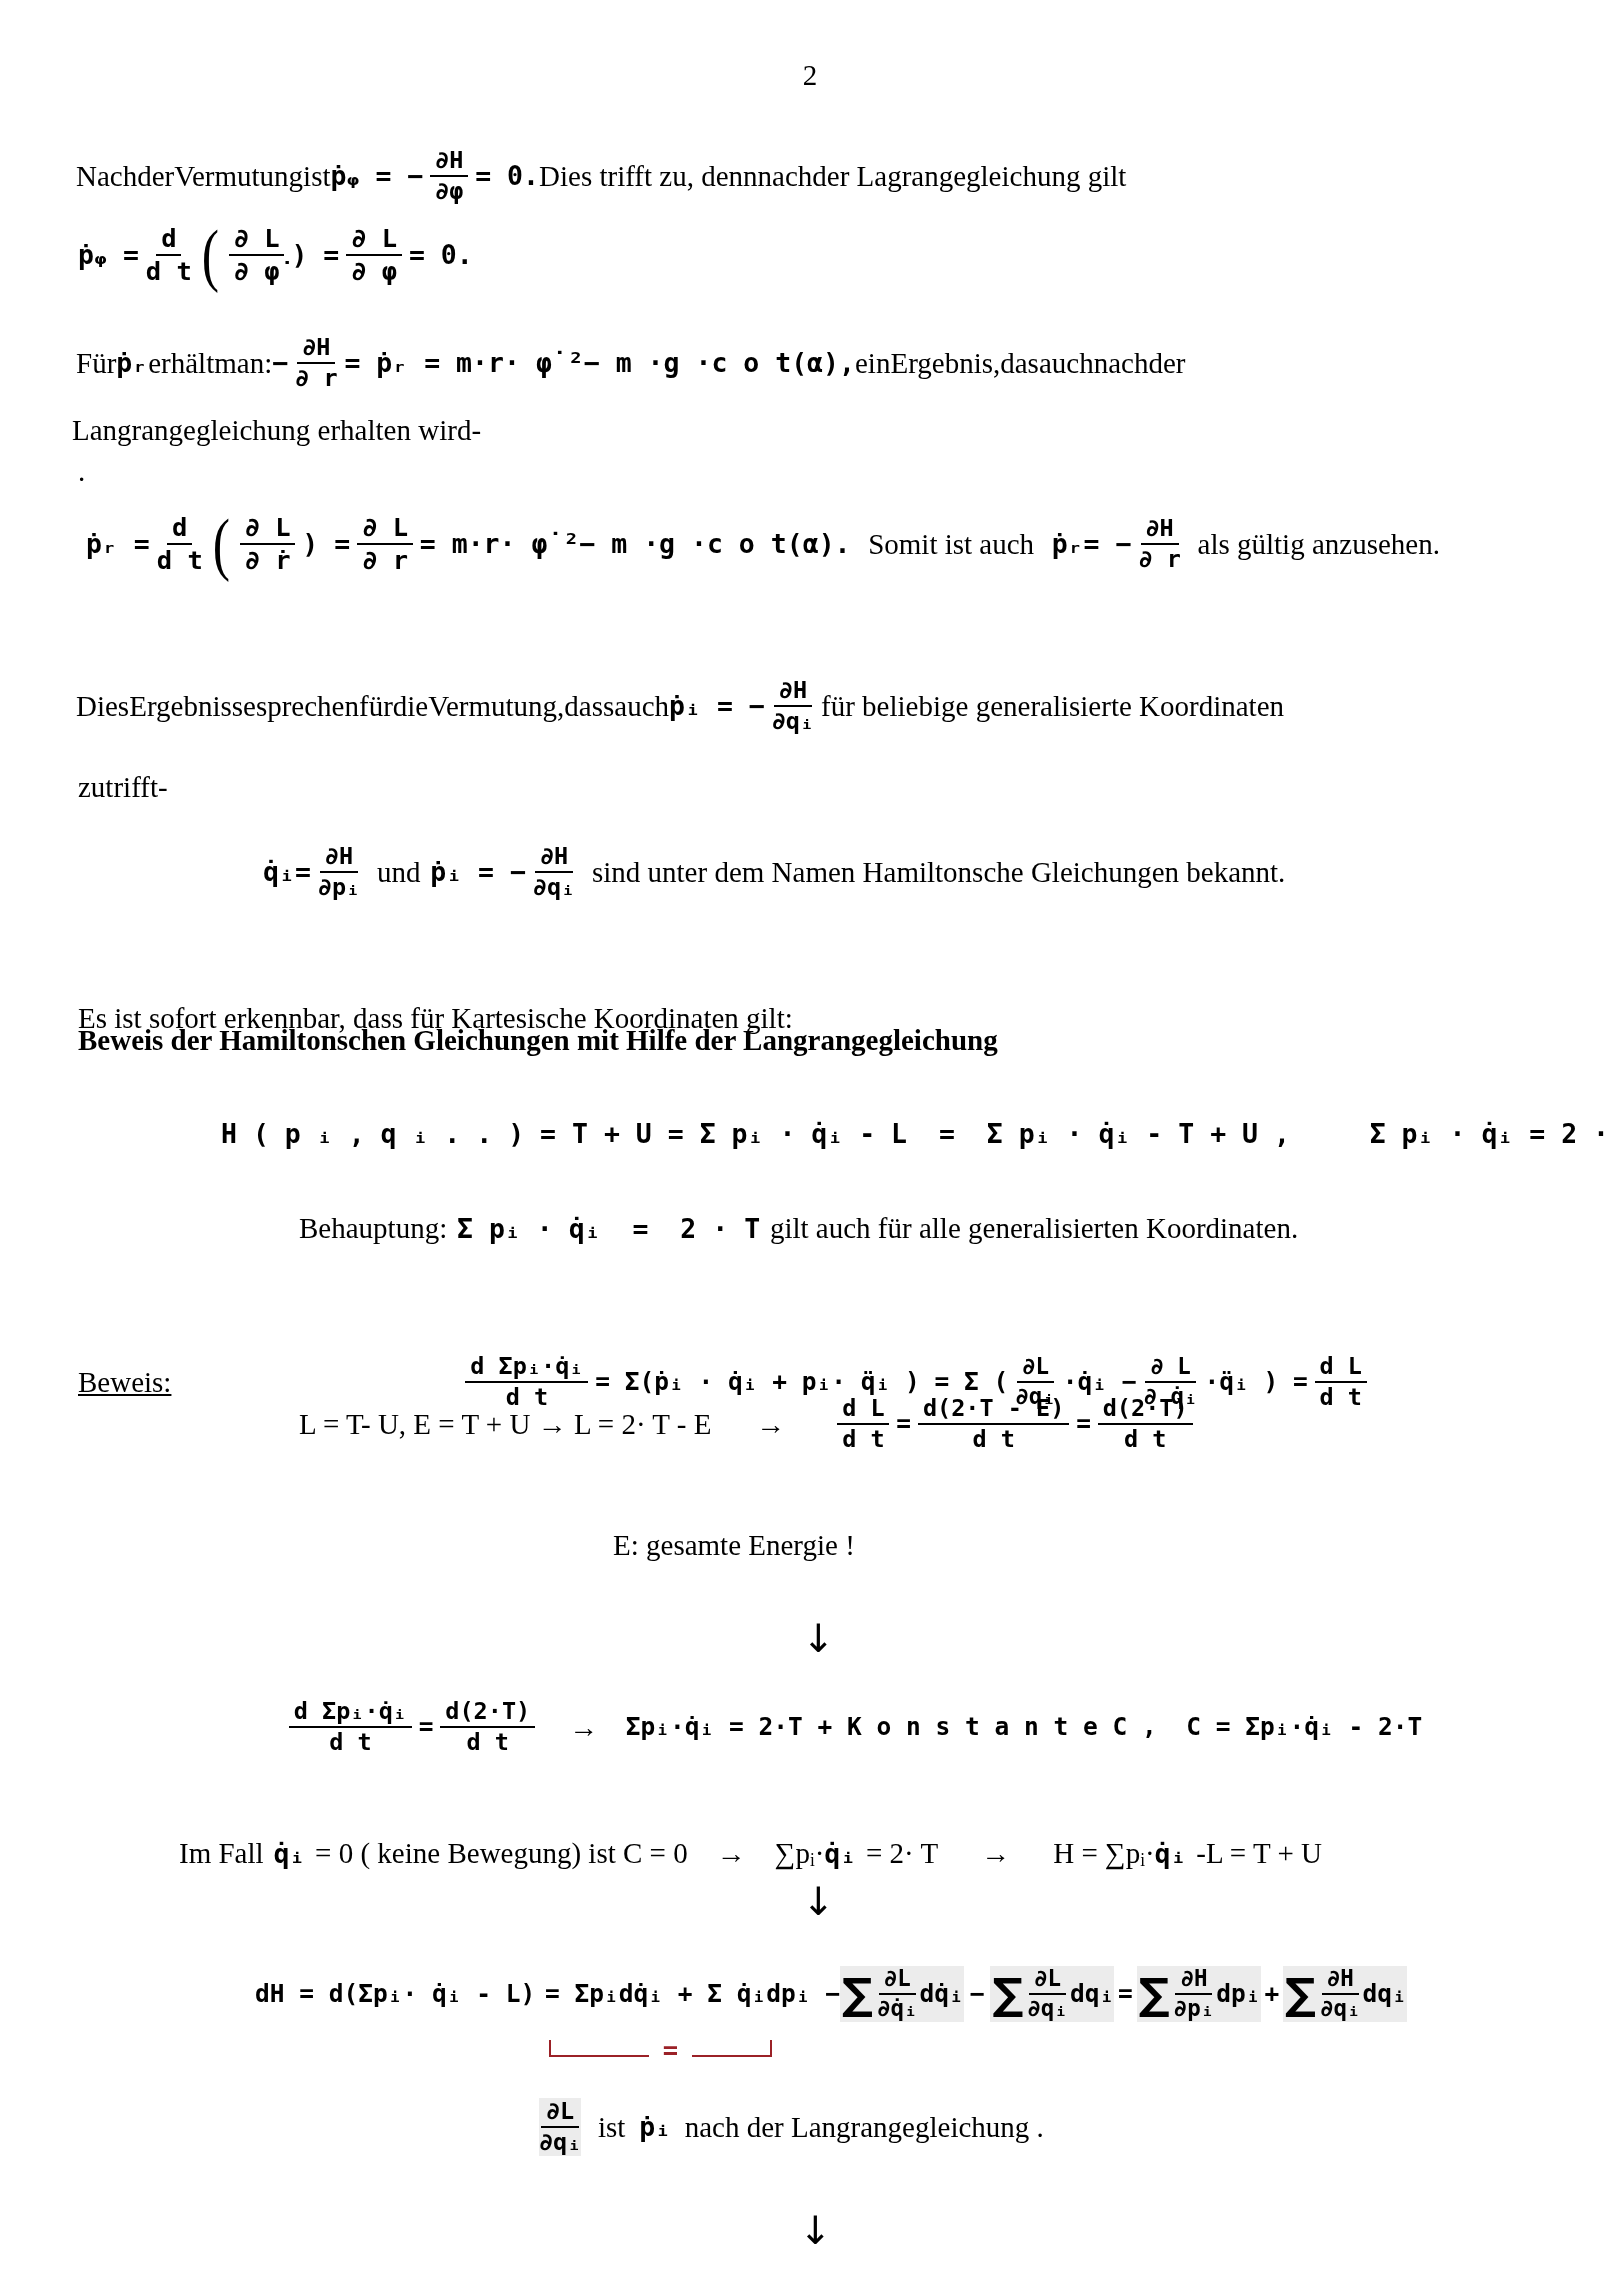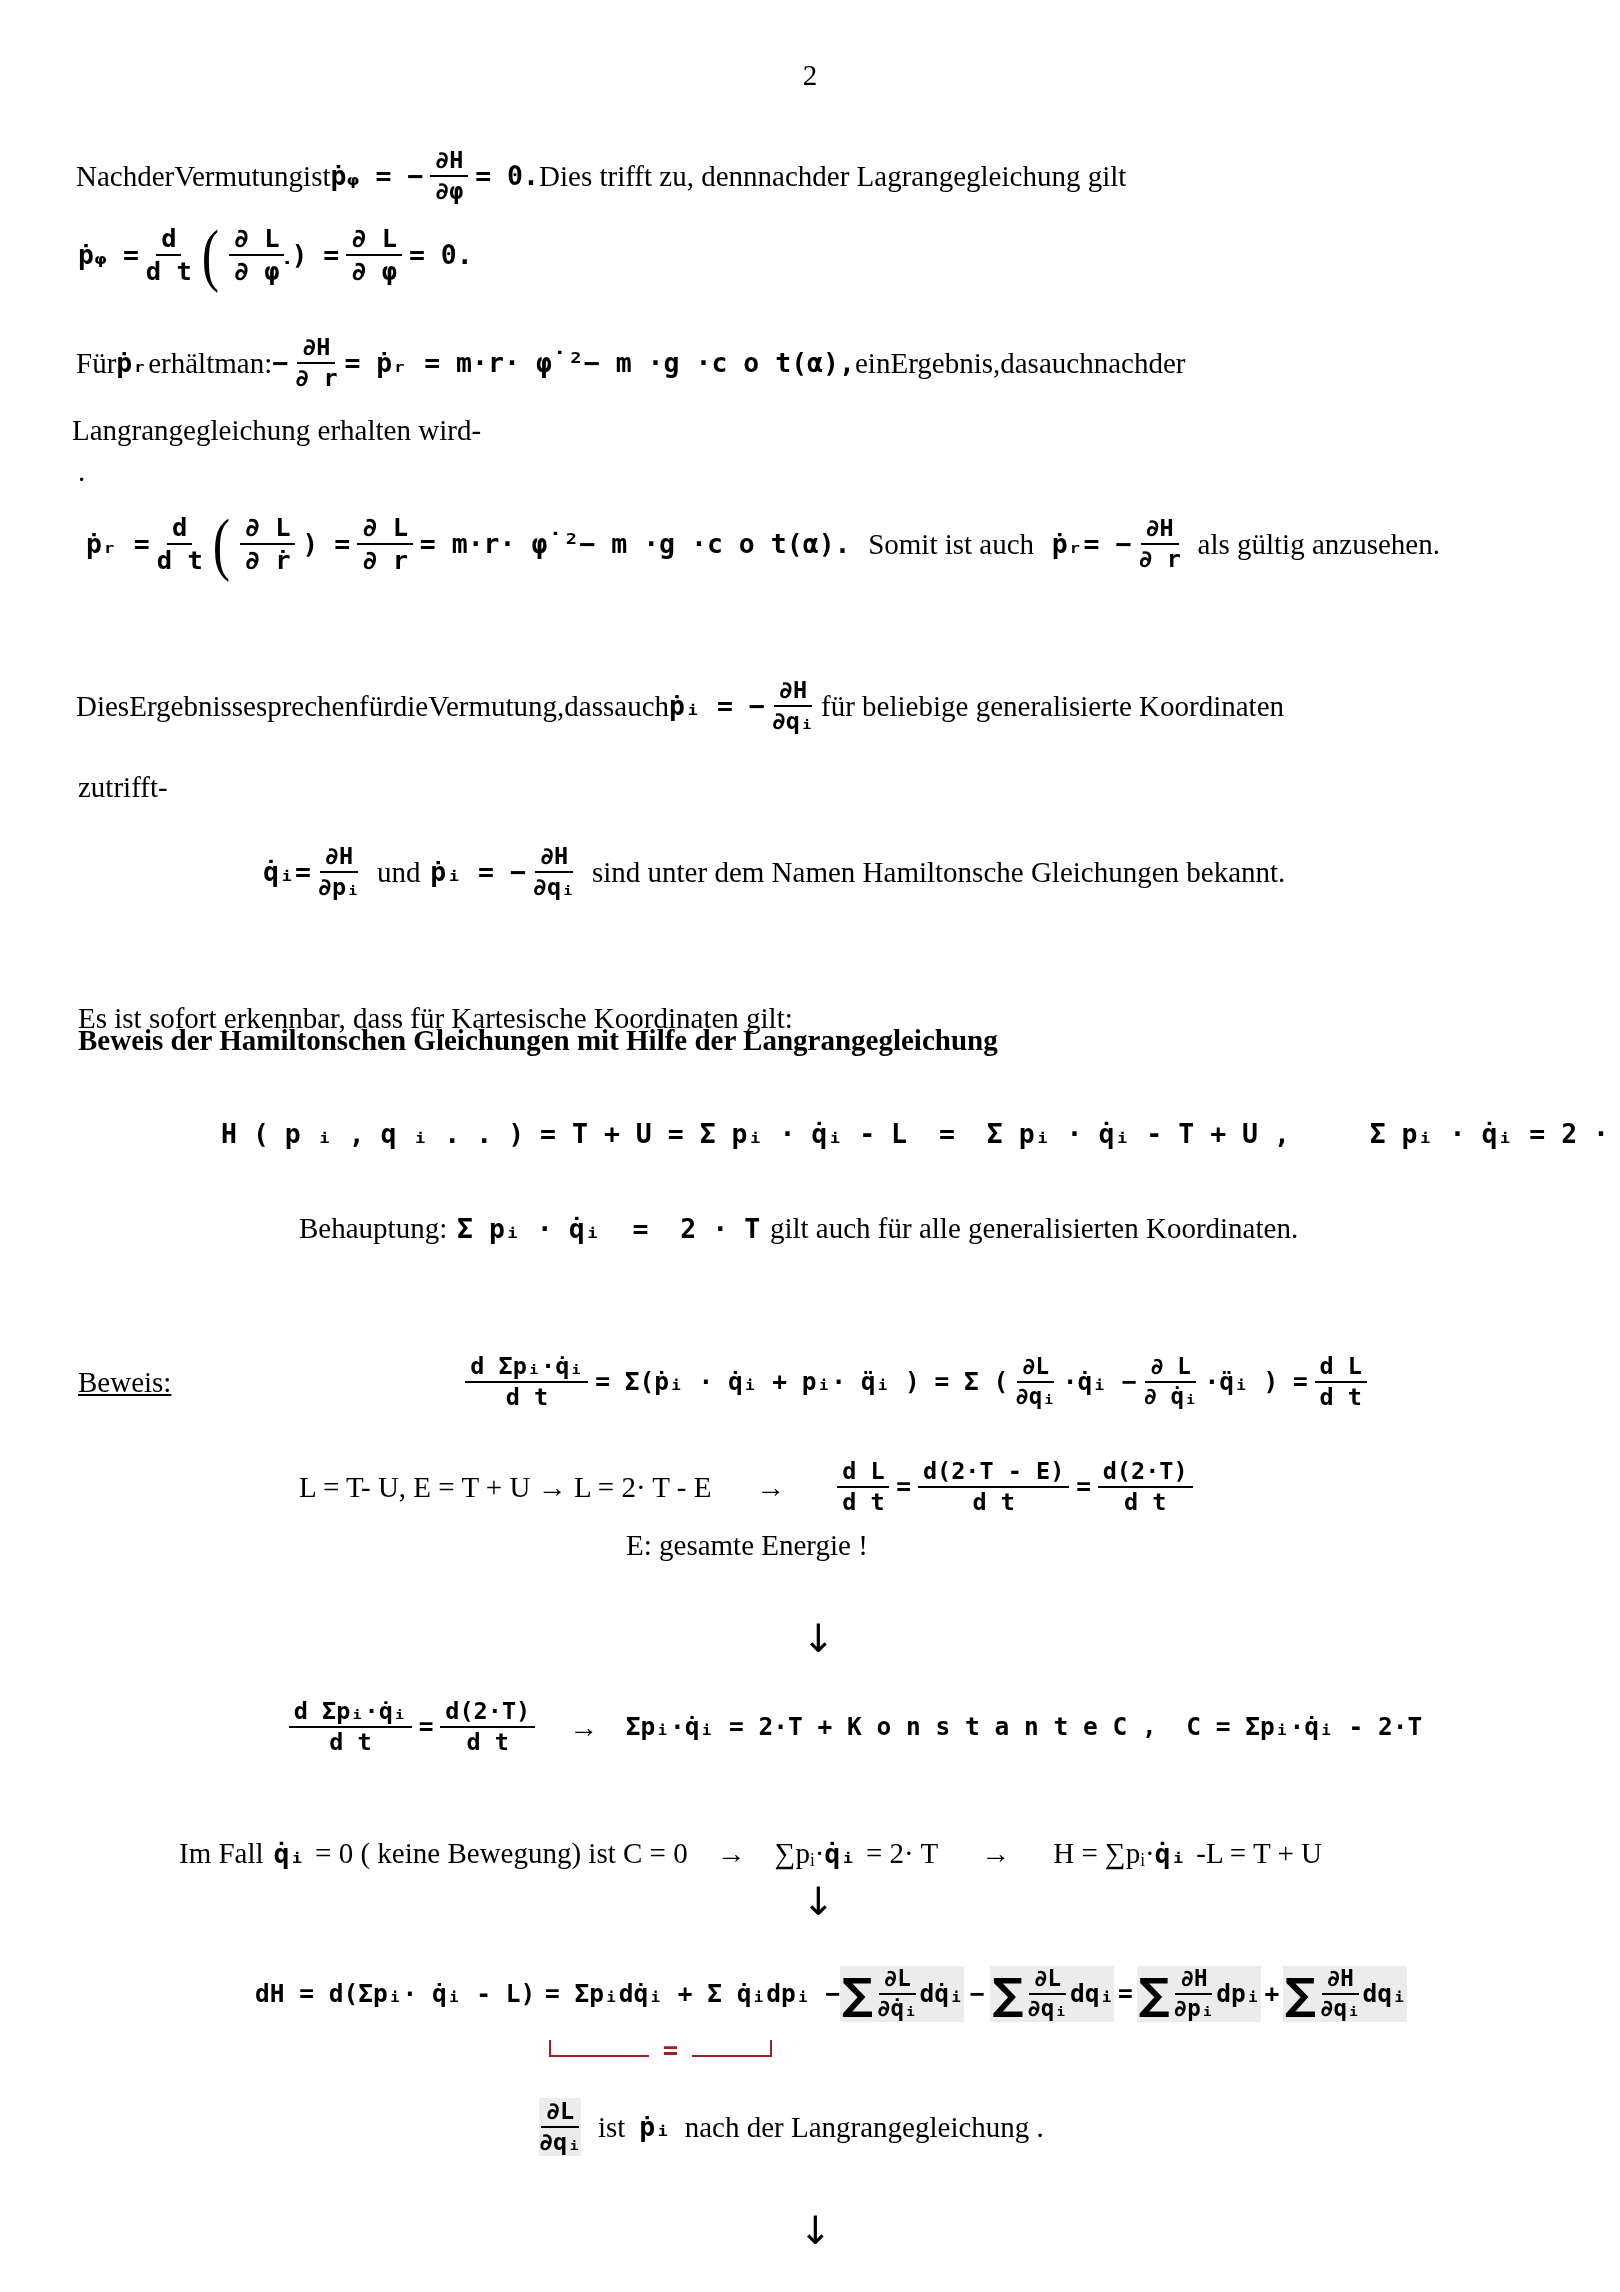--- a/index.html
+++ b/index.html
@@ -185,40 +185,40 @@
       <span class="n">∂ L</span>
       <span class="d">∂ q̇ᵢ</span>
     </span>
     <span class="mq mq-s">·q̈ᵢ ) =</span>
     <span class="fr f24">
       <span class="n">d L</span>
       <span class="d">d t</span>
     </span>
   </div>
 
-  <div class="abs row" style="left:299px;top:1438px;height:98px;">
+  <div class="abs row" style="left:299px;top:1375px;height:98px;">
     <span class="sr">L = T- U,  E = T + U   →    L = 2· T  - E</span>
     <span class="sr" style="margin:0 45px;">→</span>
     <span class="fr f24">
       <span class="n">d L</span>
       <span class="d">d t</span>
     </span>
     <span class="mq mq-s">=</span>
     <span class="fr f24">
       <span class="n">d(2·T - E)</span>
       <span class="d">d t</span>
     </span>
     <span class="mq mq-s">=</span>
     <span class="fr f24">
       <span class="n">d(2·T)</span>
       <span class="d">d t</span>
     </span>
   </div>
 
-  <div class="abs sr" style="left:626px;top:1527px;">E: gesamte Energie !</div>
+  <div class="abs sr" style="left:613px;top:1527px;">E: gesamte Energie !</div>
 
   <div class="abs arrow" style="left:802px;top:1619px;">↓</div>
 
   <div class="abs row" style="left:282px;top:1678px;height:98px;">
     <span class="fr f24">
       <span class="n">d Σpᵢ·q̇ᵢ</span>
       <span class="d">d t</span>
     </span>
     <span class="mq mq-s">=</span>
     <span class="fr f24">

